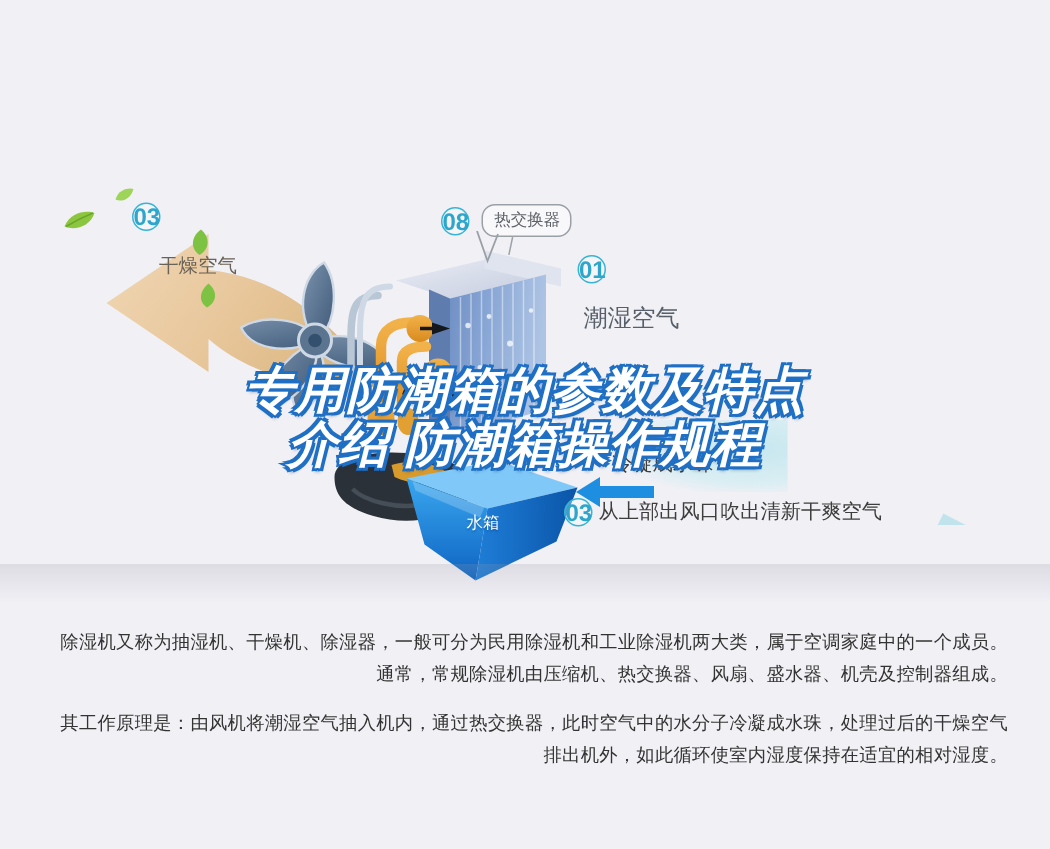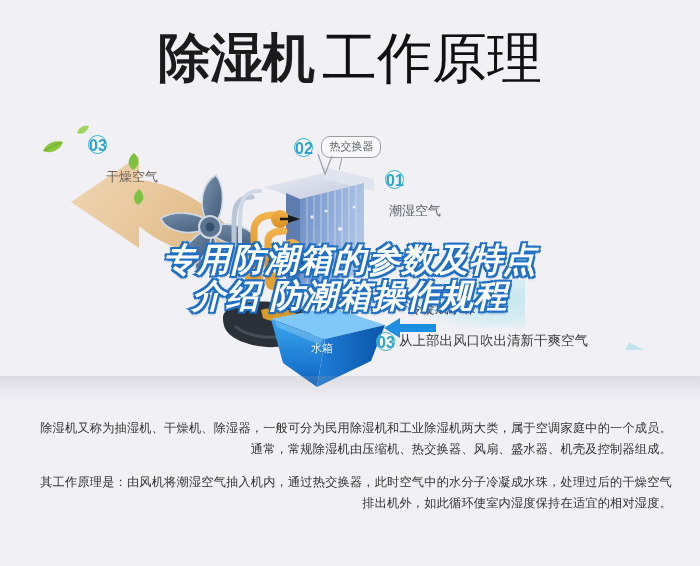--- a/index.html
+++ b/index.html
@@ -114,21 +114,21 @@
     content:""; position:absolute; left:18px; bottom:-13px;
     width:0;height:0;border-left:1.3px solid #9aa0a6; height:12px;
     transform:rotate(12deg);
   }
   #callout-stem{
     position:absolute; left:316px; top:44px; width:18px; height:22px;
   }
   #callout-stem svg{width:100%;height:100%;display:block;}
 
   #lbl-01 { left:385px; top:60px; }
-  #lbl-01 .txt { display:block; margin:13px 0 0 4px; color:#57606a; font-size:13px; }
+  #lbl-01 .txt { display:block; margin:13px 0 0 4px; color:#57606a; font-size:16px; }
 
   
   .step {
     position:absolute; white-space:nowrap;
     font-size:13.5px; color:#3d3d3d;
   }
   #step-02 { left:408px; top:190px; }
   #step-03 { left:376px; top:222px; }
   #step-03 .badge { margin-right:4px; }
 
@@ -160,23 +160,20 @@
   .shadow-fade{
     position:absolute; left:0; top:376px; width:700px; height:26px;
     background:linear-gradient(to bottom, rgba(150,150,160,.22), rgba(240,240,245,0));
   }
 </style>
 </head>
 <body>
 
 <div class="page">
 
-  <div class="header">
-    <span class="t1">除湿机</span><span class="t2">工作原理</span>
-  </div>
 
   <div class="stage">
 
     <div class="swoosh">
         <i></i>
       </div>
     <div class="swoosh-tail"></div>
 
     <div class="tan-arrow">
       <svg viewBox="0 0 200 130" xmlns="http://www.w3.org/2000/svg">
@@ -332,21 +329,21 @@
         <path d="M2 13 L18 3 L18 9 L54 9 L54 17 L18 17 L18 23 Z" fill="#1e8fe0"></path>
       </svg>
     </div>
 
     <div class="lbl" id="lbl-03">
       <span class="badge">03</span>
       <span class="txt">干燥空气</span>
     </div>
 
     <div class="lbl" id="lbl-02">
-      <span class="badge">02</span>
+      <span class="badge">08</span>
       <span id="callout">热交换器</span>
     </div>
     <div id="callout-stem">
       <svg viewBox="0 0 18 22">
           <path d="M2 0 L9 20 L16 2" stroke="#9aa0a6" stroke-width="1.2" fill="none"></path>
         </svg>
     </div>
 
     <div class="lbl" id="lbl-01">
       <span class="badge">01</span>

